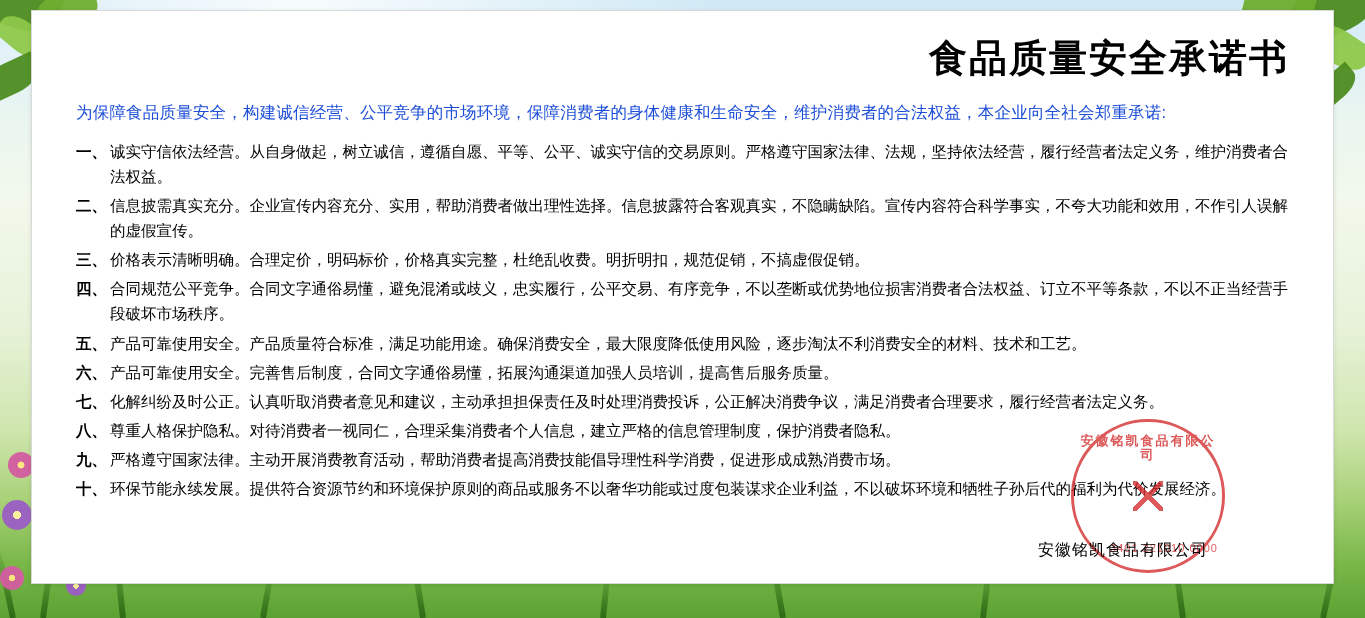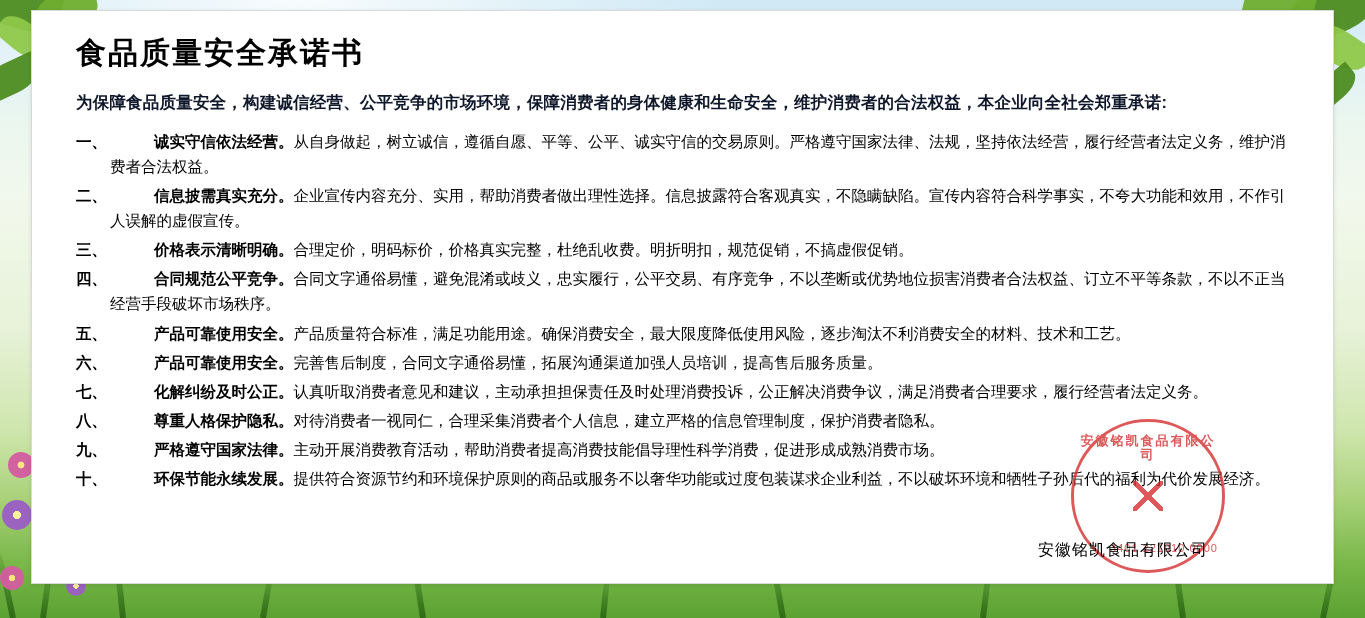--- a/index.html
+++ b/index.html
@@ -78,33 +78,33 @@
     height: 574px;
     background: #ffffff;
     border: 1px solid #d9d9d9;
     box-shadow: 0 1px 4px rgba(0,0,0,0.10);
     box-sizing: border-box;
     padding: 12px 44px 0 44px;
     overflow: hidden;
   }
 
   .doc-title {
-    text-align: left;
-    font-size: 30px;
+    text-align: right;
+    font-size: 38px;
     font-weight: bold;
     letter-spacing: 2px;
     color: #000;
     margin: 10px 0 16px 0;
     font-family: "DejaVu Sans", "Liberation Sans", sans-serif;
   }
 
   .lead {
     font-size: 16.5px;
-    font-weight: bold;
-    color: #0f172a;
+    font-weight: normal;
+    color: #1d4ed8;
     line-height: 1.5;
     margin: 0 0 14px 0;
     letter-spacing: 0.2px;
   }
 
   .clauses {
     list-style: none;
     margin: 0;
     padding: 0;
   }
@@ -120,22 +120,21 @@
     flex: 0 0 auto;
     font-weight: bold;
     width: 34px;
     text-align: left;
     white-space: nowrap;
   }
   .clause-body {
     flex: 1 1 auto;
   }
   .clause-head {
-    font-weight: bold;
-    margin-left: 44px;
+    font-weight: normal;
   }
   .clause-text {
     font-weight: normal;
   }
 
   
   .sign-block {
     position: absolute;
     right: 60px;
     bottom: 18px;

